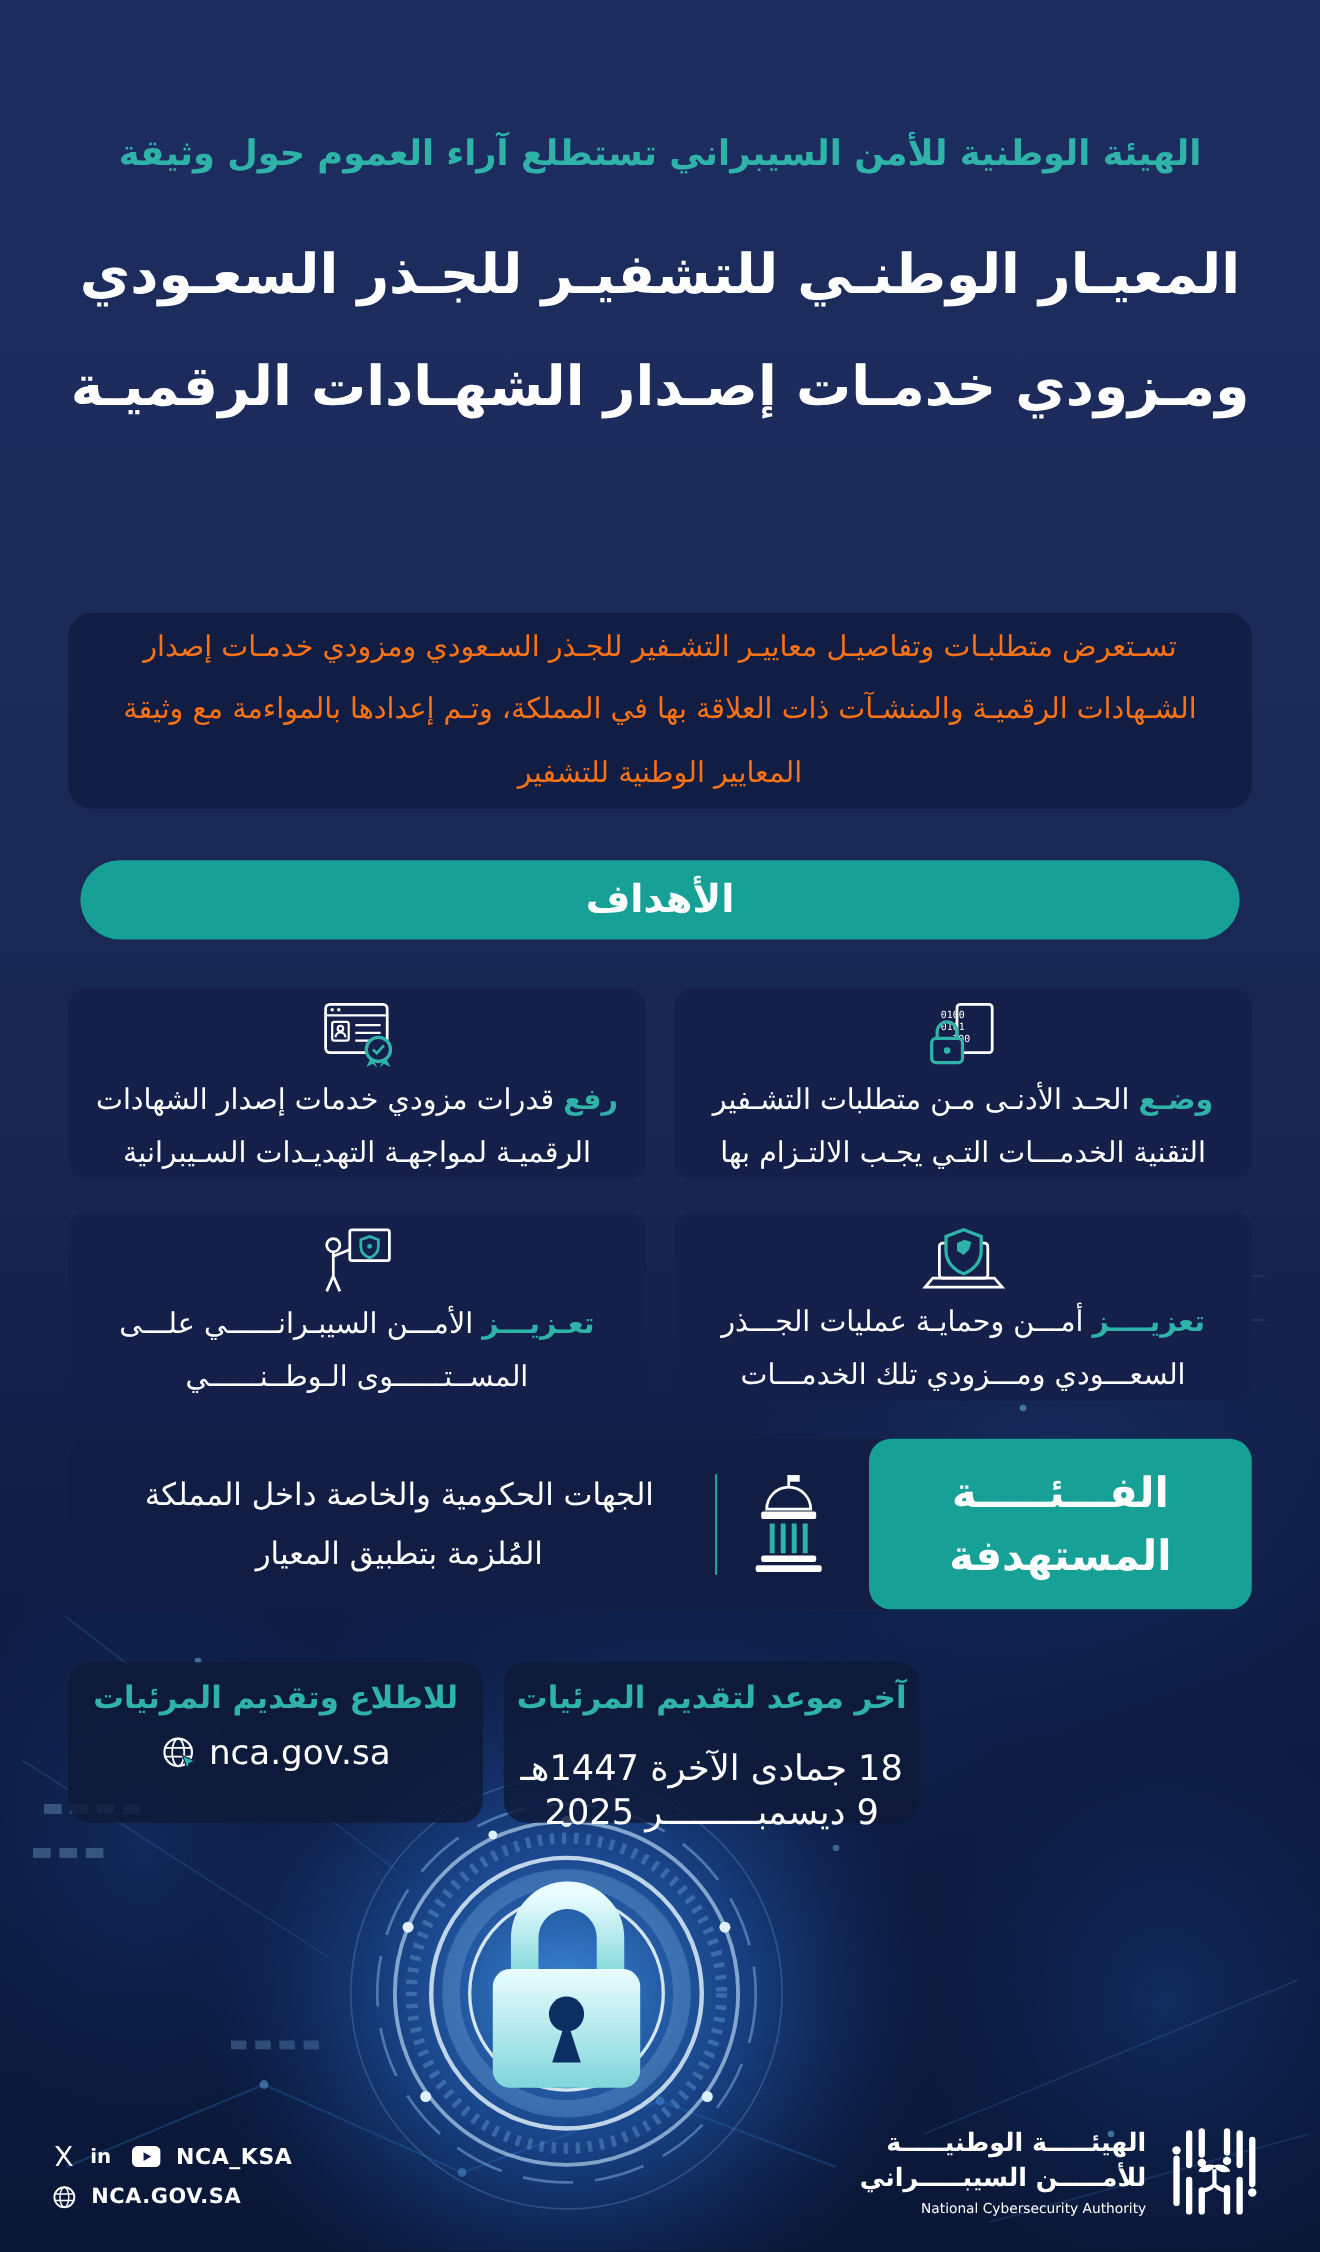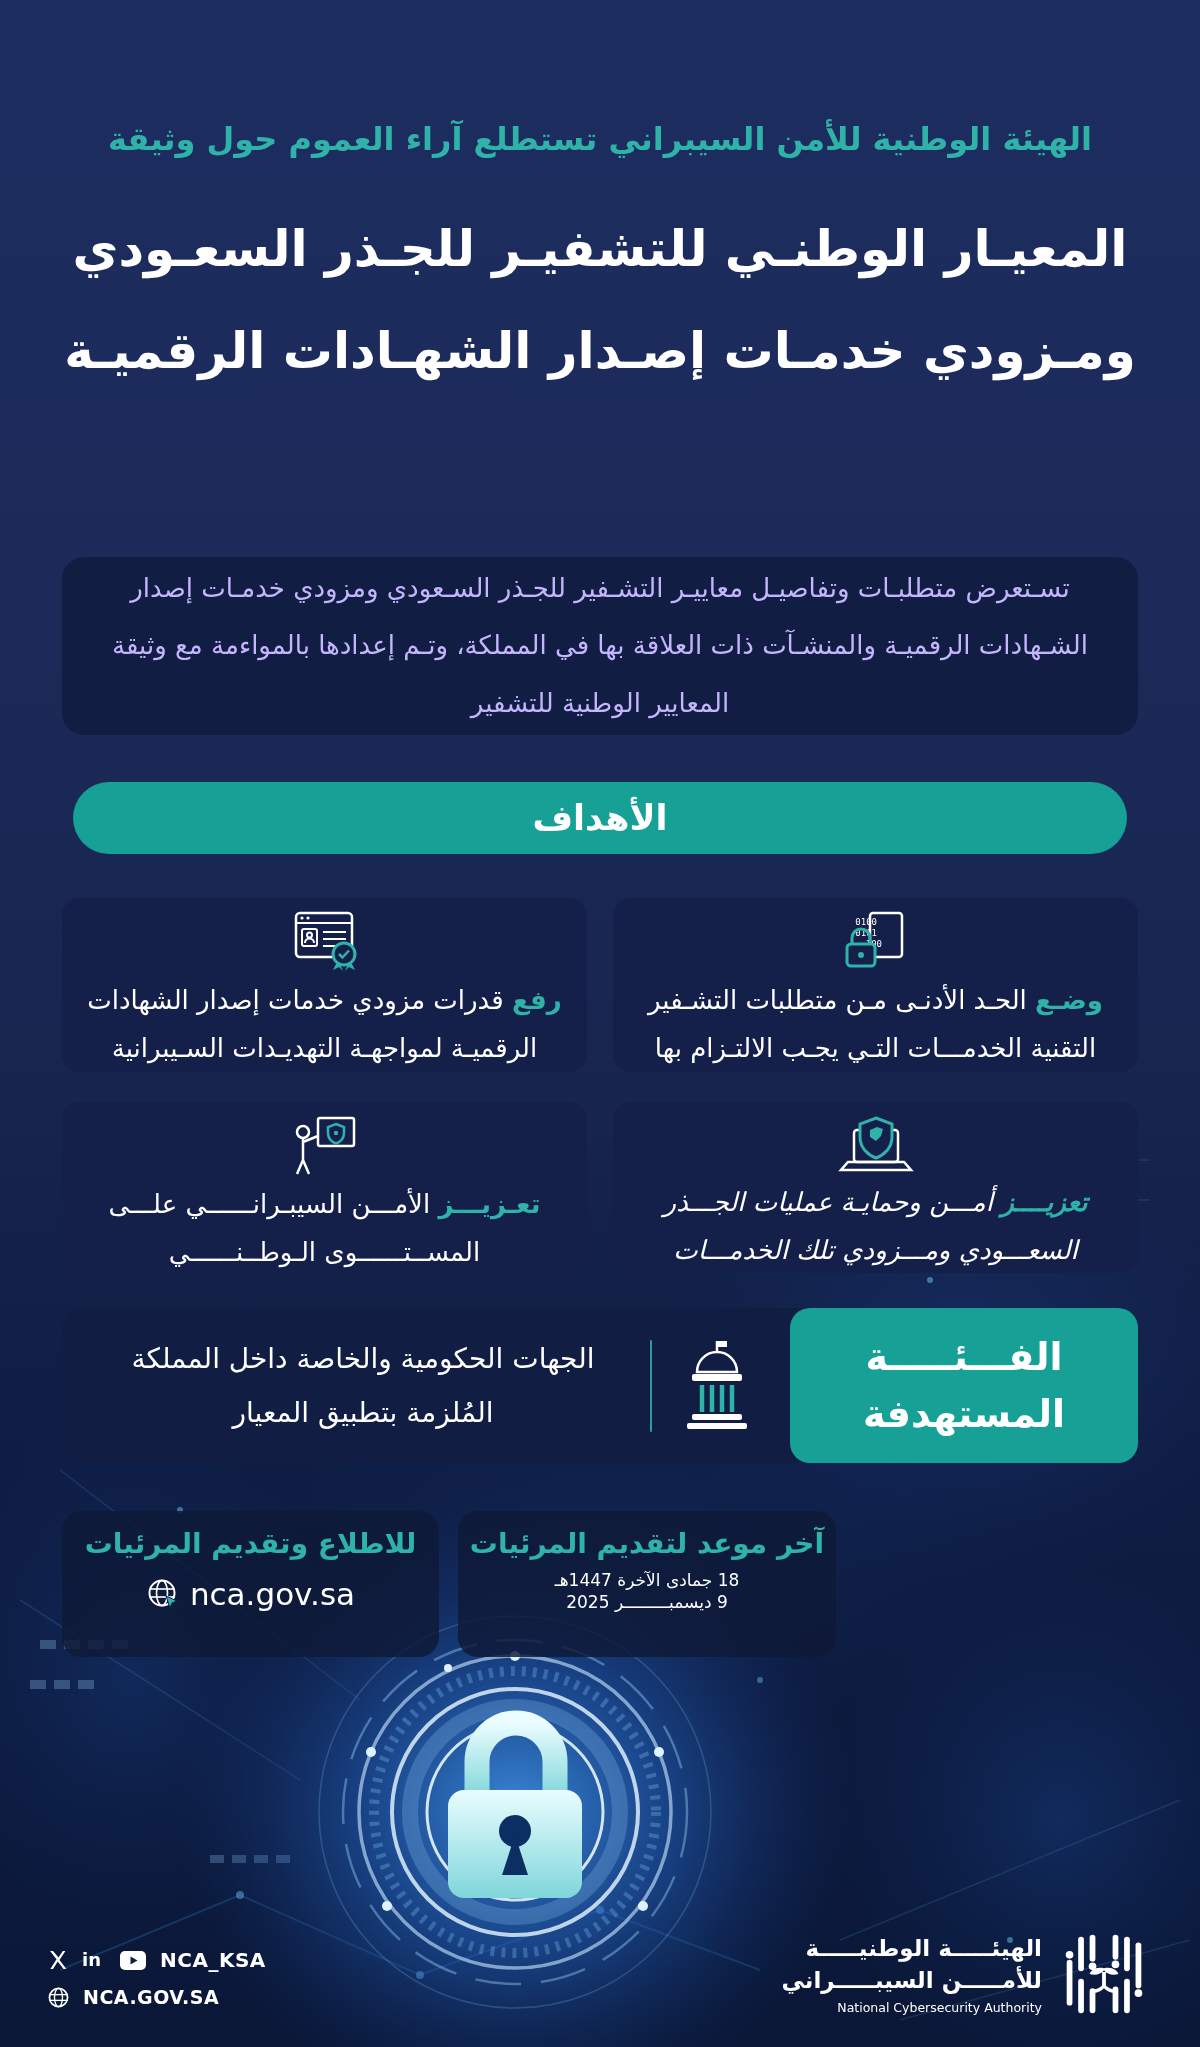--- a/index.html
+++ b/index.html
@@ -15,45 +15,45 @@
   .title.l1{top:220px;}
   .title.l2{top:322px;}
   
   .pill{left:73px;width:1054px;height:72px;background:#16a096;border-radius:36px;
         display:flex;align-items:center;justify-content:center;color:#fff;font-size:35px;font-weight:bold;z-index:2;}
   .pill.about{top:469px;}
   .pill.objectives{top:782px;}
   
   .docbox{top:557px;left:62px;width:1076px;height:178px;background:#121d44;border-radius:22px;
           box-sizing:border-box;display:flex;align-items:center;justify-content:center;padding:0 44px;z-index:2;}
-  .docbox p{margin:0;color:#c4b5fd;font-size:26px;line-height:2.2;text-align:center;}
+  .docbox p{margin:0;color:#f97316;font-size:26px;line-height:2.2;text-align:center;}
   
   .card{background:#141f4a;border-radius:18px;box-sizing:border-box;display:flex;flex-direction:column;
         align-items:center;padding-top:12px;z-index:2;overflow:hidden;}
   .card.c1{top:898px;left:613px;width:525px;height:174px;}
   .card.c2{top:898px;left:62px;width:525px;height:174px;}
-  .card.c3{top:1102px;left:613px;width:525px;height:171px;font-style:italic;}
+  .card.c3{top:1102px;left:613px;width:525px;height:171px;}
   .card.c4{top:1102px;left:62px;width:525px;height:171px;}
   .card .txt{margin:4px 10px 0 10px;color:#fff;font-size:26px;line-height:1.85;text-align:center;}
   .card .kw{color:#2fb3a9;font-weight:bold;}
   
   .target-dark{top:1308px;left:62px;width:1076px;height:155px;background:#121d44;border-radius:20px;
                box-sizing:border-box;display:flex;align-items:center;gap:26px;padding-right:382px;padding-left:40px;z-index:2;}
   .target-divider{width:2px;height:92px;background:#2fb3a9;opacity:.85;border-radius:1px;flex:0 0 auto;}
   .target-text{flex:1;color:#fff;font-size:28px;line-height:1.9;text-align:center;margin:0;}
   .target-teal{top:1308px;left:790px;width:348px;height:155px;background:#16a096;border-radius:20px;
                display:flex;flex-direction:column;align-items:center;justify-content:center;z-index:3;
                color:#fff;font-weight:bold;font-size:38px;line-height:1.5;text-align:center;}
   
   .infobox{top:1511px;height:146px;background:rgba(15,25,55,0.83);border-radius:20px;box-sizing:border-box;
            text-align:center;padding-top:16px;z-index:2;}
   .infobox.deadline{left:458px;width:378px;}
   .infobox.review{left:62px;width:377px;}
   .ib-title{color:#2fb3a9;font-size:28px;font-weight:bold;margin:0;}
-  .ib-line{color:#fff;font-size:17px;margin:10px 0 0 0;}
+  .ib-line{color:#fff;font-size:32px;margin:28px 0 0 0;}
   .ib-line.second{margin-top:2px;}
   .url-row{display:flex;align-items:center;justify-content:center;gap:10px;margin-top:16px;direction:ltr;}
   .url-text{color:#fff;font-size:31px;}
   
   .bg-art{top:1040px;left:0;width:1200px;height:1007px;z-index:1;}
   
   .social{left:48px;top:1948px;direction:ltr;z-index:5;display:flex;flex-direction:column;gap:14px;}
   .social-row{display:flex;align-items:center;gap:14px;}
   .social-handle{color:#fff;font-size:20px;letter-spacing:.5px;font-weight:bold;}
   .social-site{color:#fff;font-size:19px;letter-spacing:.5px;font-weight:bold;}

